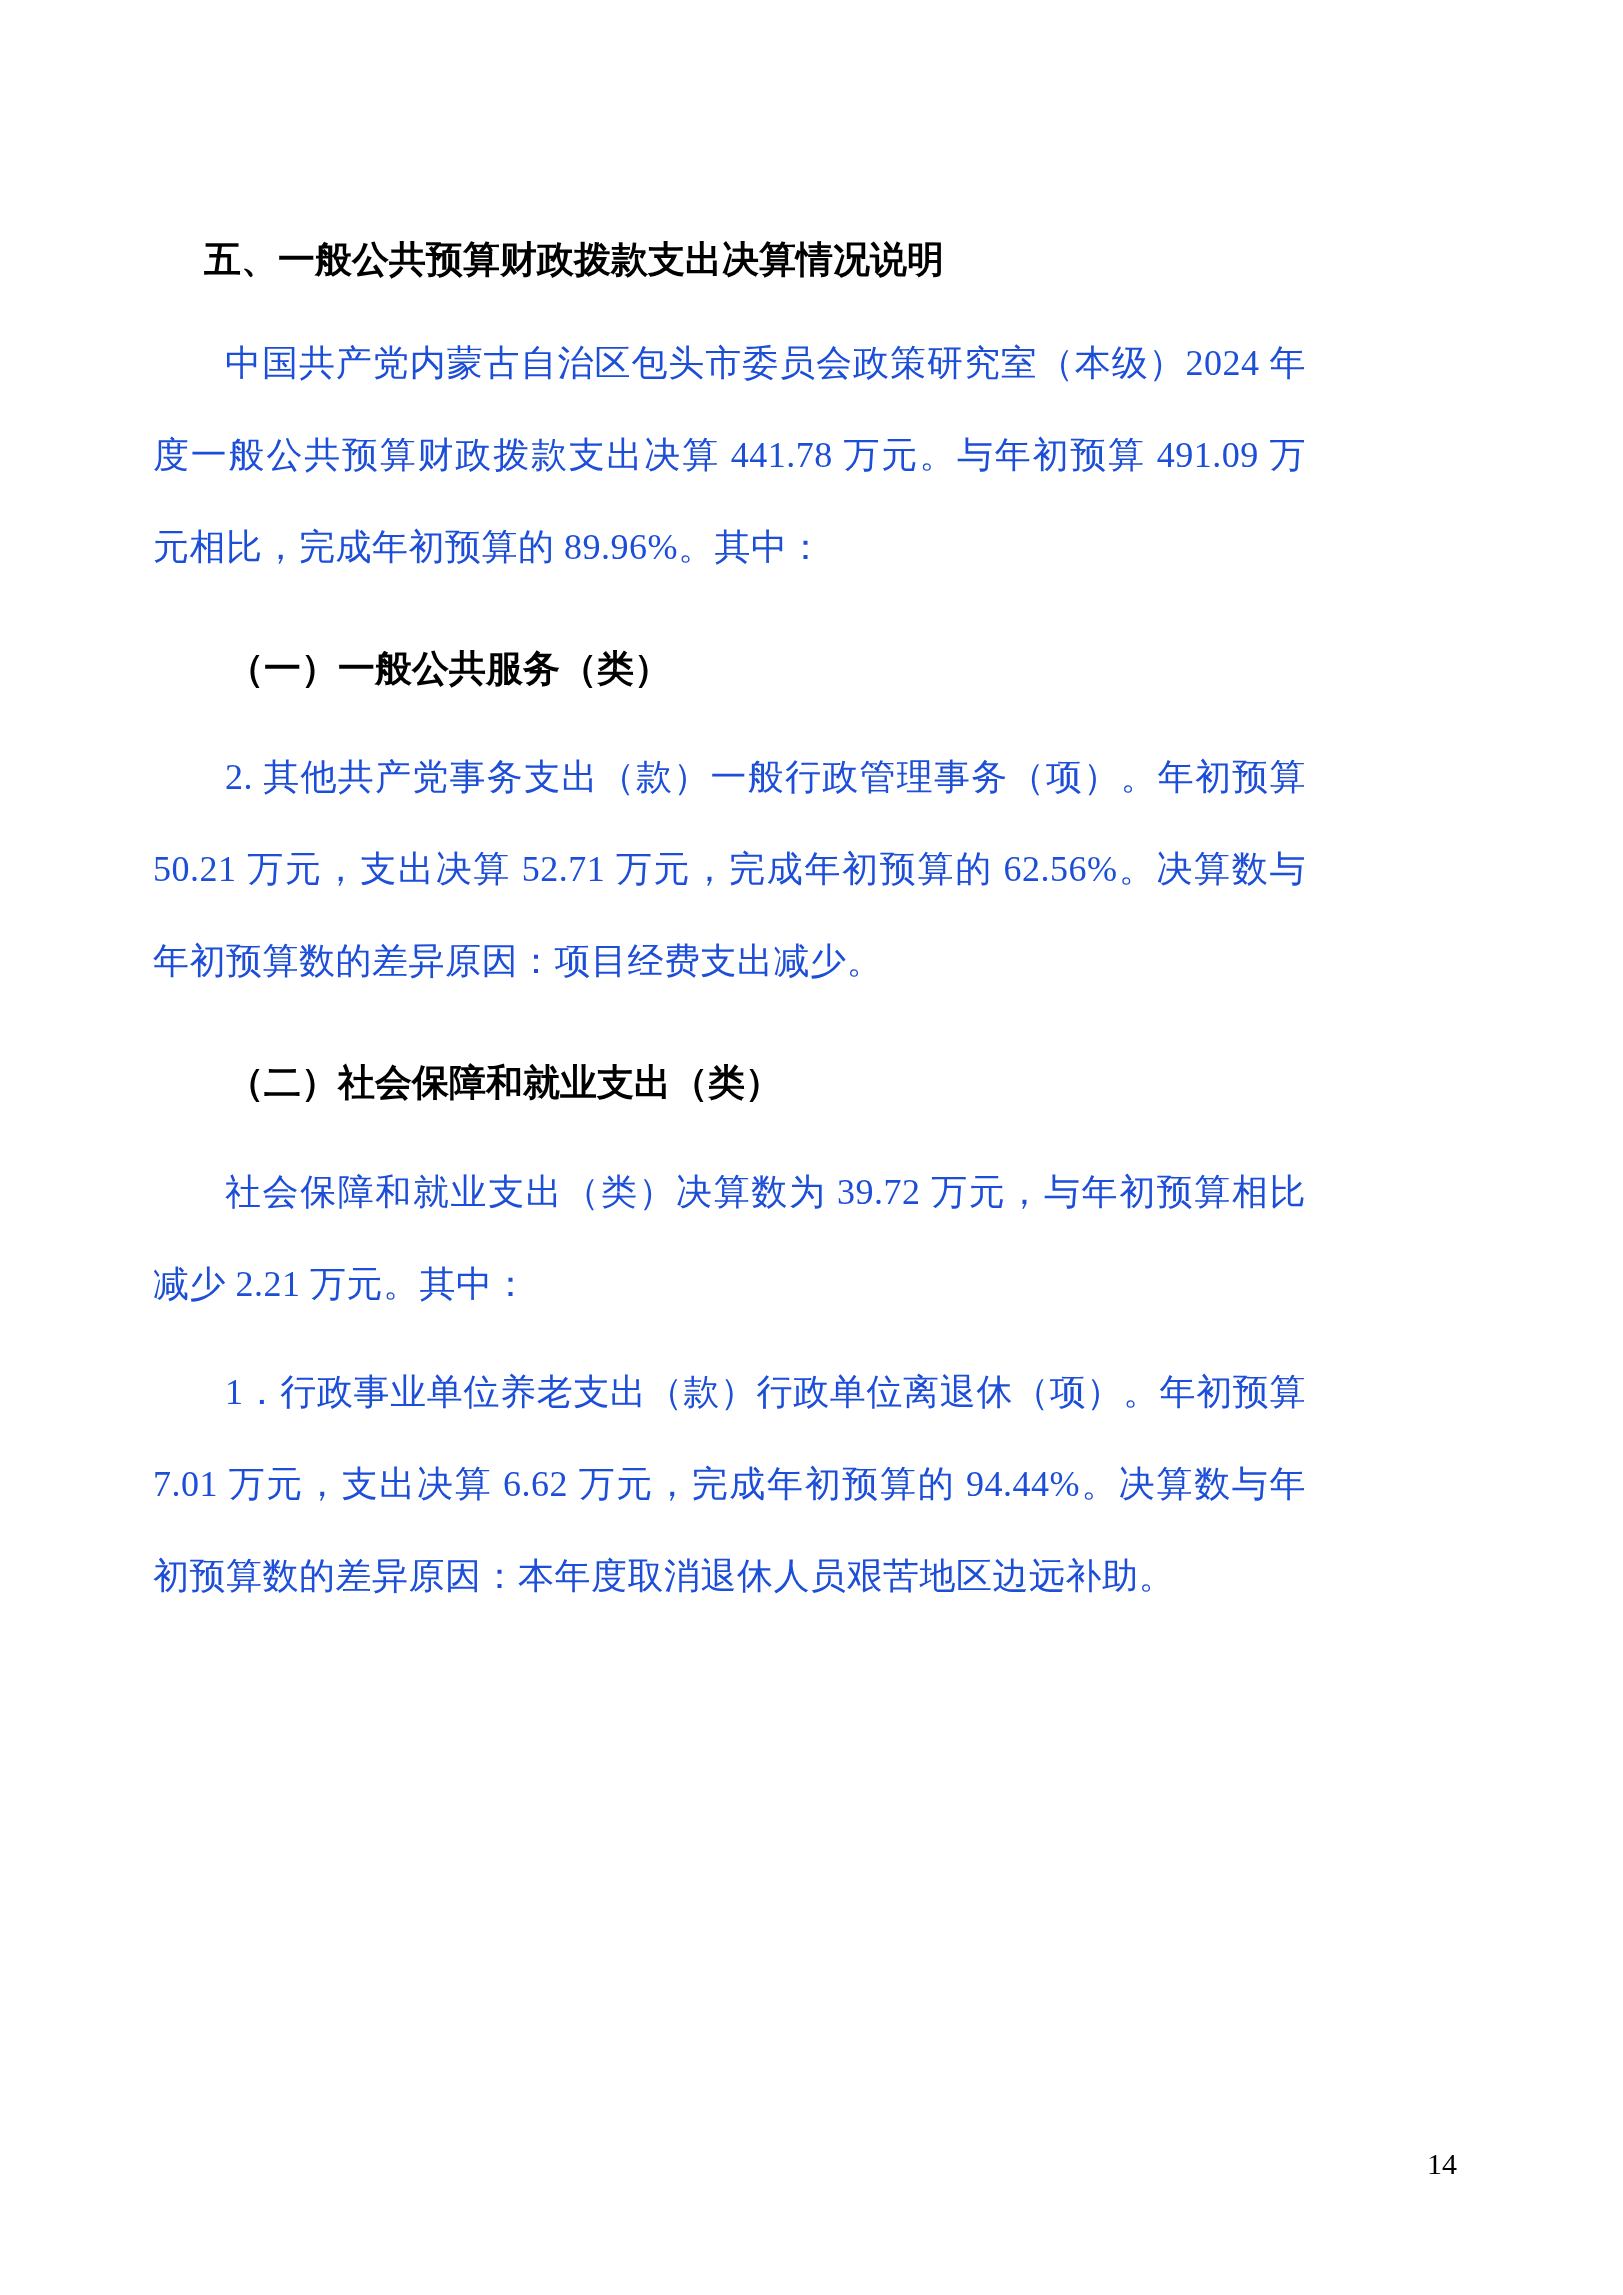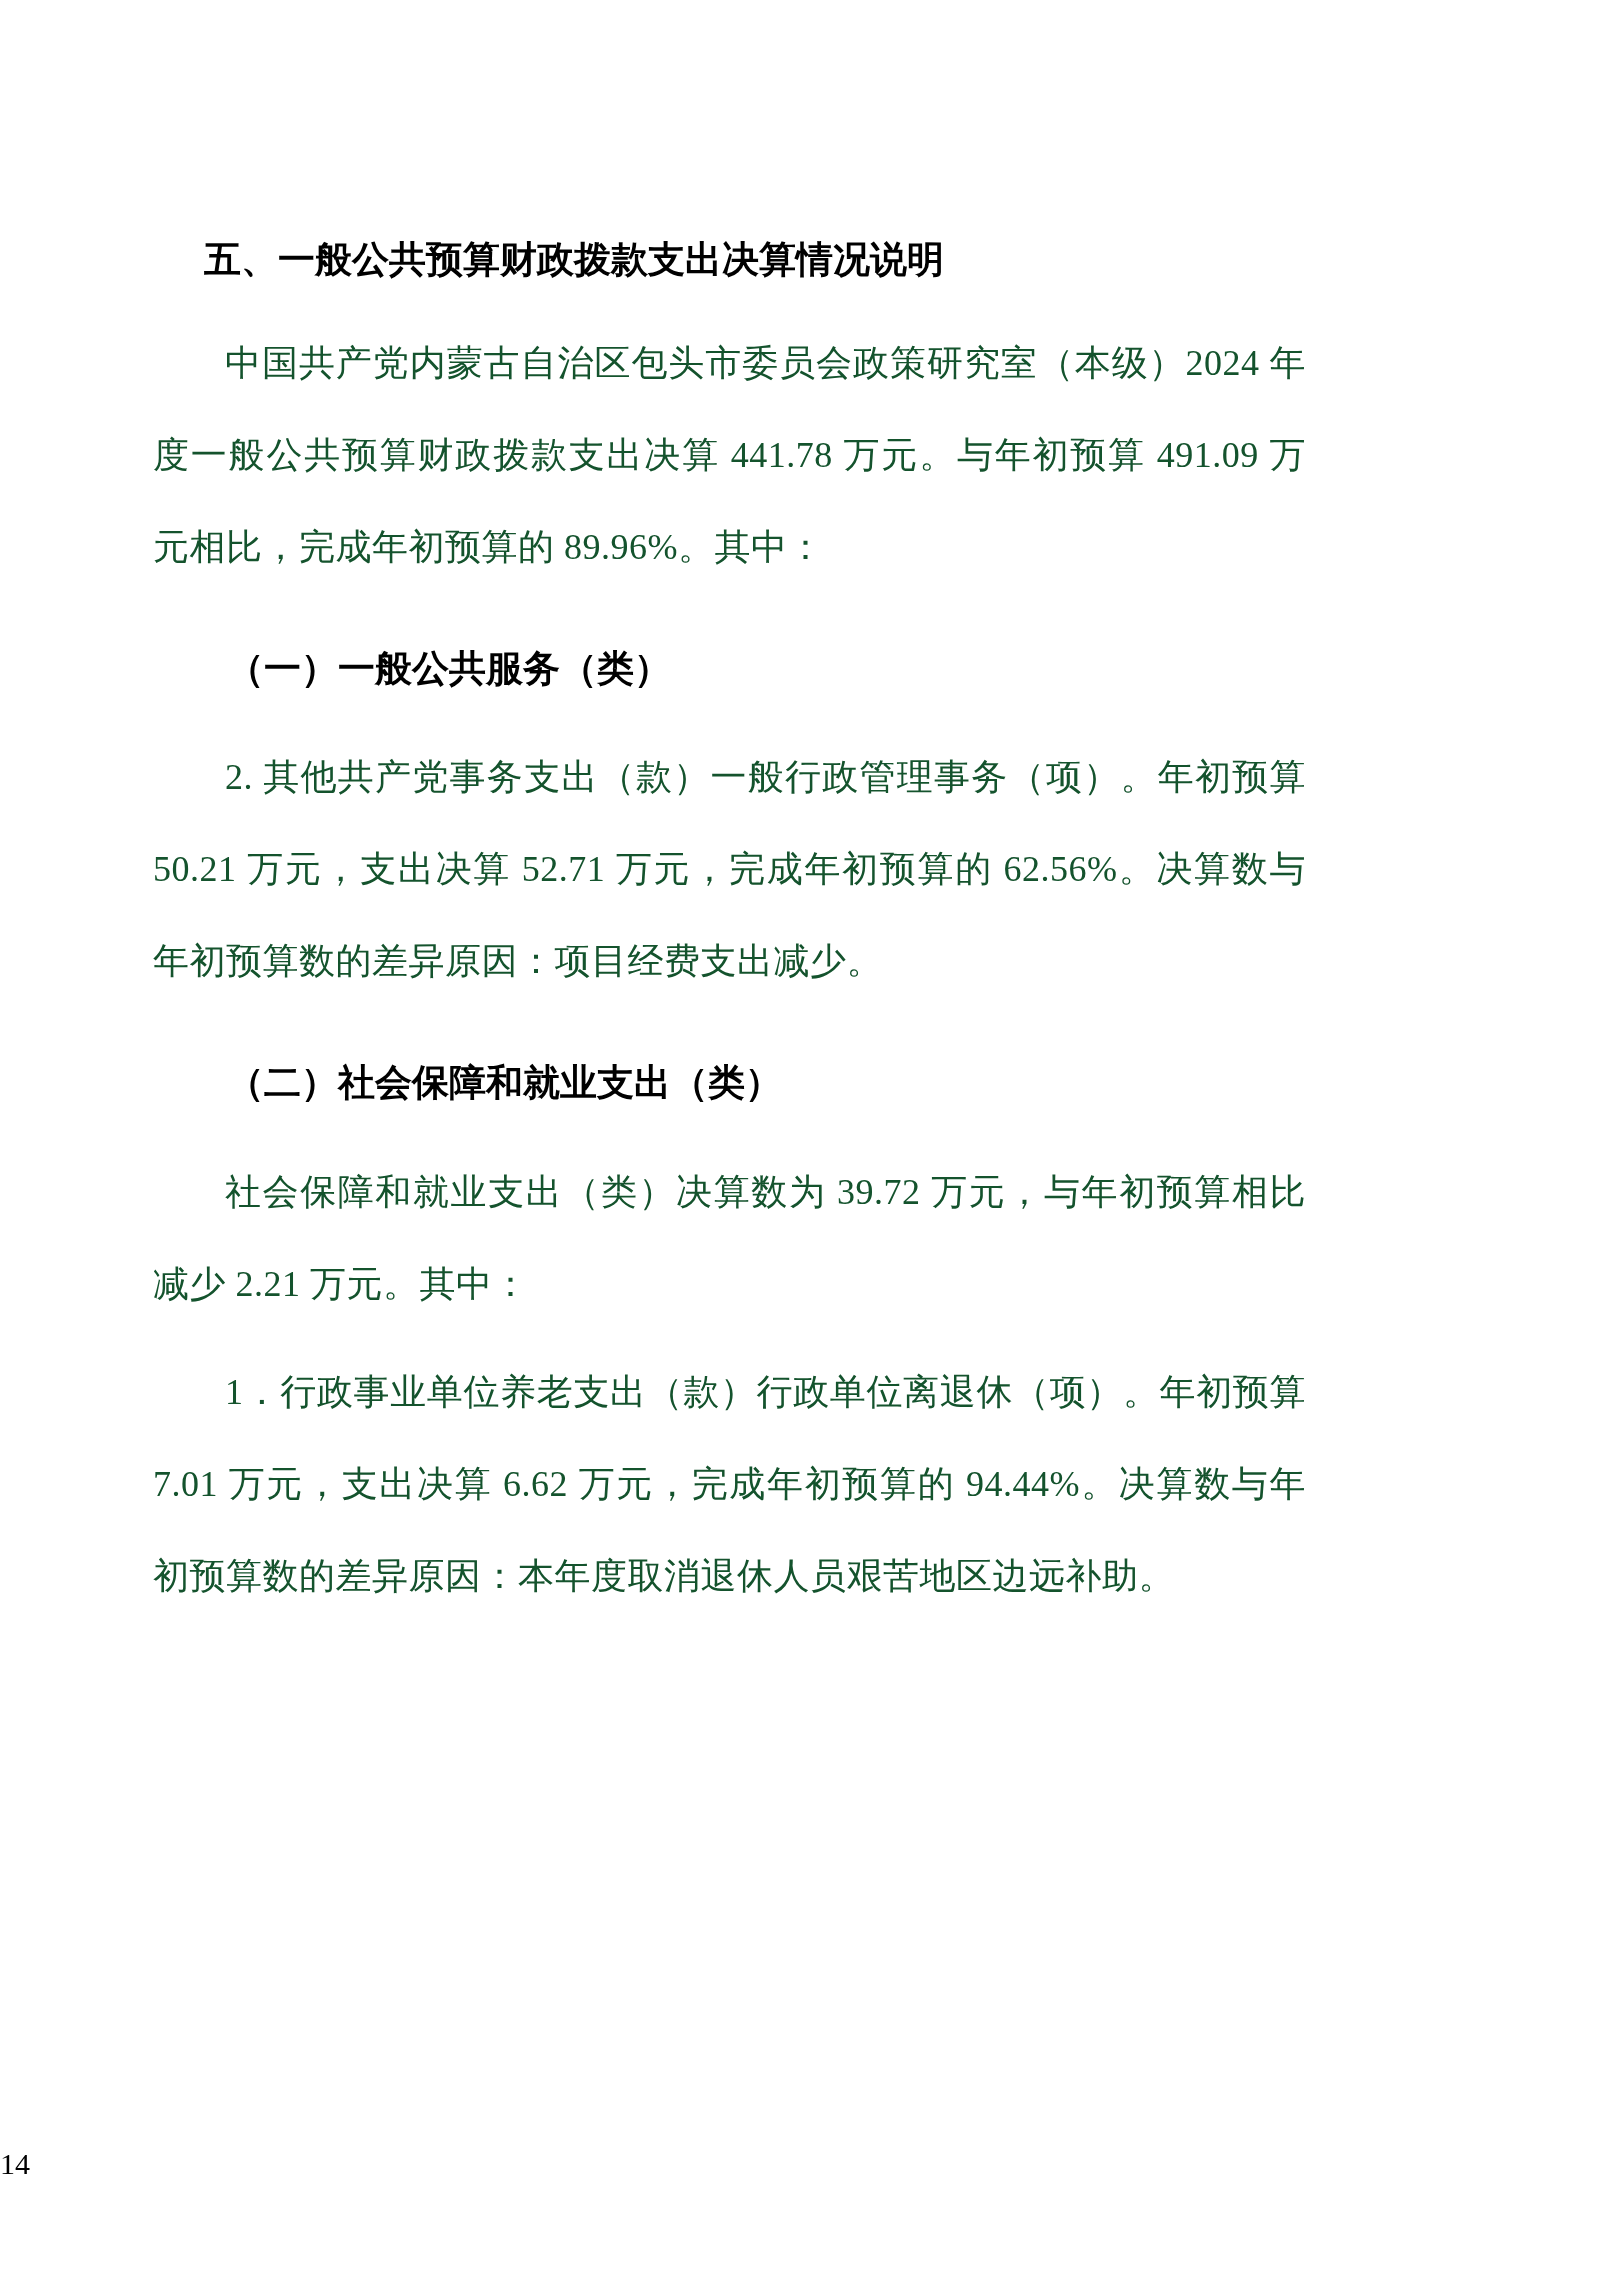--- a/index.html
+++ b/index.html
@@ -37,29 +37,29 @@
     margin: 32px 0 14.3px 0;
     color: #000000;
   }
 
   .para {
     margin: 0 0 16.4px 0;
     text-indent: 2em;
     text-align: justify;
     text-justify: inter-ideograph;
     letter-spacing: 0.5px;
-    color: #14532d;
+    color: #1d4ed8;
   }
 
   .page-number {
     position: absolute;
     top: 2146px;
     left: 0;
     width: 100%;
-    text-align: left;
+    text-align: right;
     font-family: "Liberation Serif", "DejaVu Serif", serif;
     font-size: 30px;
     line-height: 36px;
     color: #000000;
   }
 </style>
 </head>
 <body>
 
 <div class="page">

